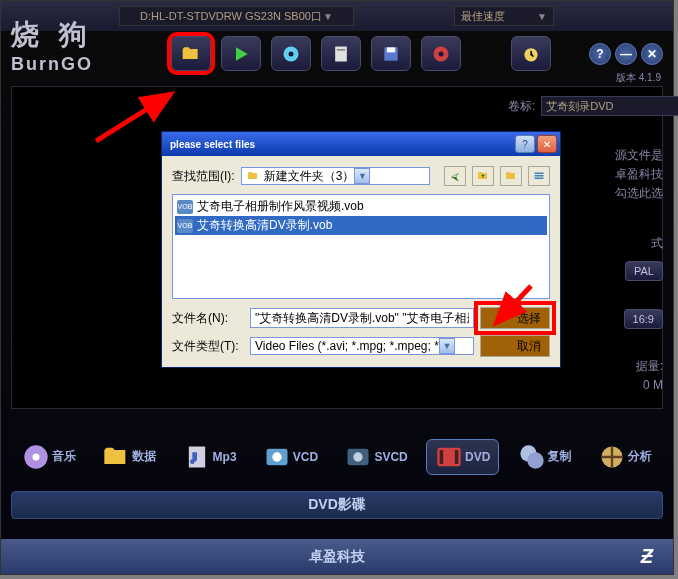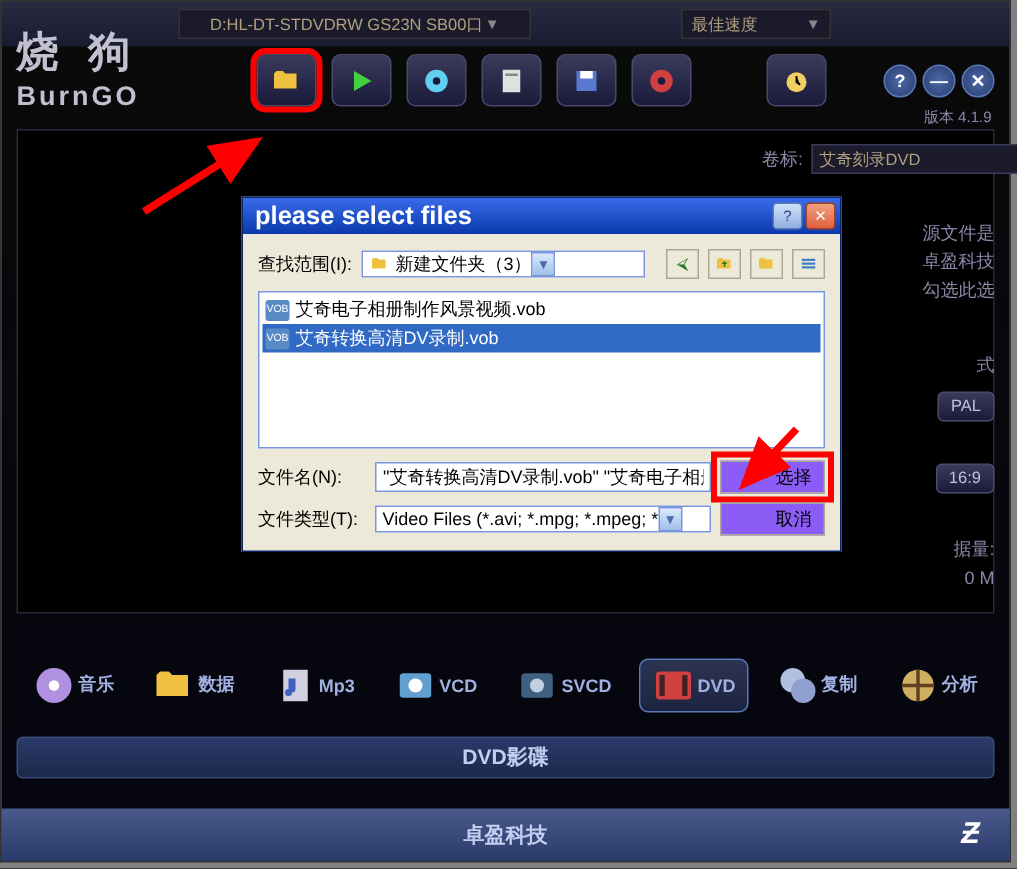--- a/index.html
+++ b/index.html
@@ -33,37 +33,37 @@
 .nav-icon { width: 28px; height: 28px; }
 .nav-label { color: #a0b0e0; font-size: 12px; font-weight: bold; }
 .banner { position: absolute; bottom: 55px; left: 10px; right: 10px; height: 28px; background: linear-gradient(180deg, #2a3a6a 0%, #1a2a4a 100%); border: 1px solid #3a4a7a; border-radius: 4px; display: flex; align-items: center; justify-content: center; color: #c0d0f0; font-size: 14px; font-weight: bold; }
 .status-bar { position: absolute; bottom: 35px; left: 10px; right: 10px; height: 18px; color: #8888aa; font-size: 11px; display: flex; align-items: center; }
 .footer { position: absolute; bottom: 0; left: 0; right: 0; height: 35px; background: linear-gradient(180deg, #4a5a8a 0%, #2a3a6a 100%); display: flex; align-items: center; justify-content: center; color: #c0d0f0; font-size: 14px; font-weight: bold; }
 .footer-logo { position: absolute; right: 20px; color: #fff; font-size: 20px; font-style: italic; }
 
 
 .dialog { position: absolute; left: 160px; top: 130px; width: 400px; background: #ece9d8; border: 1px solid #0a246a; box-shadow: 2px 2px 6px rgba(0,0,0,0.4); }
 .dlg-title { height: 24px; background: linear-gradient(180deg, #3a6aea 0%, #0a3aaa 100%); display: flex; align-items: center; justify-content: space-between; padding: 0 3px 0 8px; }
-.dlg-title-text { color: #fff; font-size: 17px; font-weight: bold; }
+.dlg-title-text { color: #fff; font-size: 10px; font-weight: bold; }
 .dlg-title-btns { display: flex; gap: 2px; }
 .dlg-tbtn { width: 20px; height: 18px; background: linear-gradient(180deg, #f0a080 0%, #e06040 100%); border: 1px solid #a04020; border-radius: 3px; color: #fff; font-size: 10px; display: flex; align-items: center; justify-content: center; }
 .dlg-tbtn.help { background: linear-gradient(180deg, #d0e0f8 0%, #90b0e0 100%); border: 1px solid #5a7aba; color: #2a4a8a; }
 .dlg-body { padding: 10px; display: flex; flex-direction: column; gap: 8px; }
 .dlg-row { display: flex; align-items: center; gap: 6px; }
 .dlg-label { font-size: 12px; color: #000; white-space: nowrap; }
 .dlg-select { flex: 1; height: 18px; background: #fff; border: 1px solid #7a96df; font-size: 12px; padding: 1px 4px; display: flex; align-items: center; justify-content: flex-start; }
 .dlg-select-arrow { background: linear-gradient(180deg, #dbeafe 0%, #a0c0e8 100%); width: 16px; height: 16px; display: flex; align-items: center; justify-content: center; font-size: 9px; color: #4a6aaa; border: 1px solid #7a96df; }
 .dlg-icons { display: flex; gap: 6px; margin-left: 8px; }
 .dlg-icon-btn { width: 22px; height: 20px; border: 1px solid #aca899; background: #ece9d8; display: flex; align-items: center; justify-content: center; font-size: 11px; }
 .file-list { height: 105px; background: #fff; border: 1px solid #7a96df; padding: 2px; overflow: auto; }
 .file-item { display: flex; align-items: center; gap: 4px; font-size: 12px; padding: 1px 2px; }
 .file-item.selected { background: #316ac5; color: #fff; }
 .file-icon { width: 16px; height: 14px; background: #5a8ac5; color: #fff; font-size: 7px; display: flex; align-items: center; justify-content: center; border-radius: 2px; }
 .dlg-input { flex: 1; height: 20px; background: #fff; border: 1px solid #7a96df; font-size: 12px; padding: 2px 4px; }
-.dlg-btn { width: 70px; height: 22px; background: #8b5cf6; border: 1px solid #aca899; font-size: 12px; cursor: pointer; display: flex; align-items: center; justify-content: center; padding-left: 28px; }
+.dlg-btn { width: 70px; height: 22px; background: #a16207; border: 1px solid #aca899; font-size: 12px; cursor: pointer; display: flex; align-items: center; justify-content: center; padding-left: 28px; }
 .dlg-btn.highlighted { outline: 4px solid #ff0000; outline-offset: 2px; }
 .dlg-bottom { display: flex; flex-direction: column; gap: 6px; }
 
 
 .red-arrow { position: absolute; pointer-events: none; }
 .arrow1 { left: 85px; top: 85px; width: 100px; height: 60px; }
 .arrow2 { left: 480px; top: 280px; width: 60px; height: 50px; }
 </style>
 </head>
 <body>

